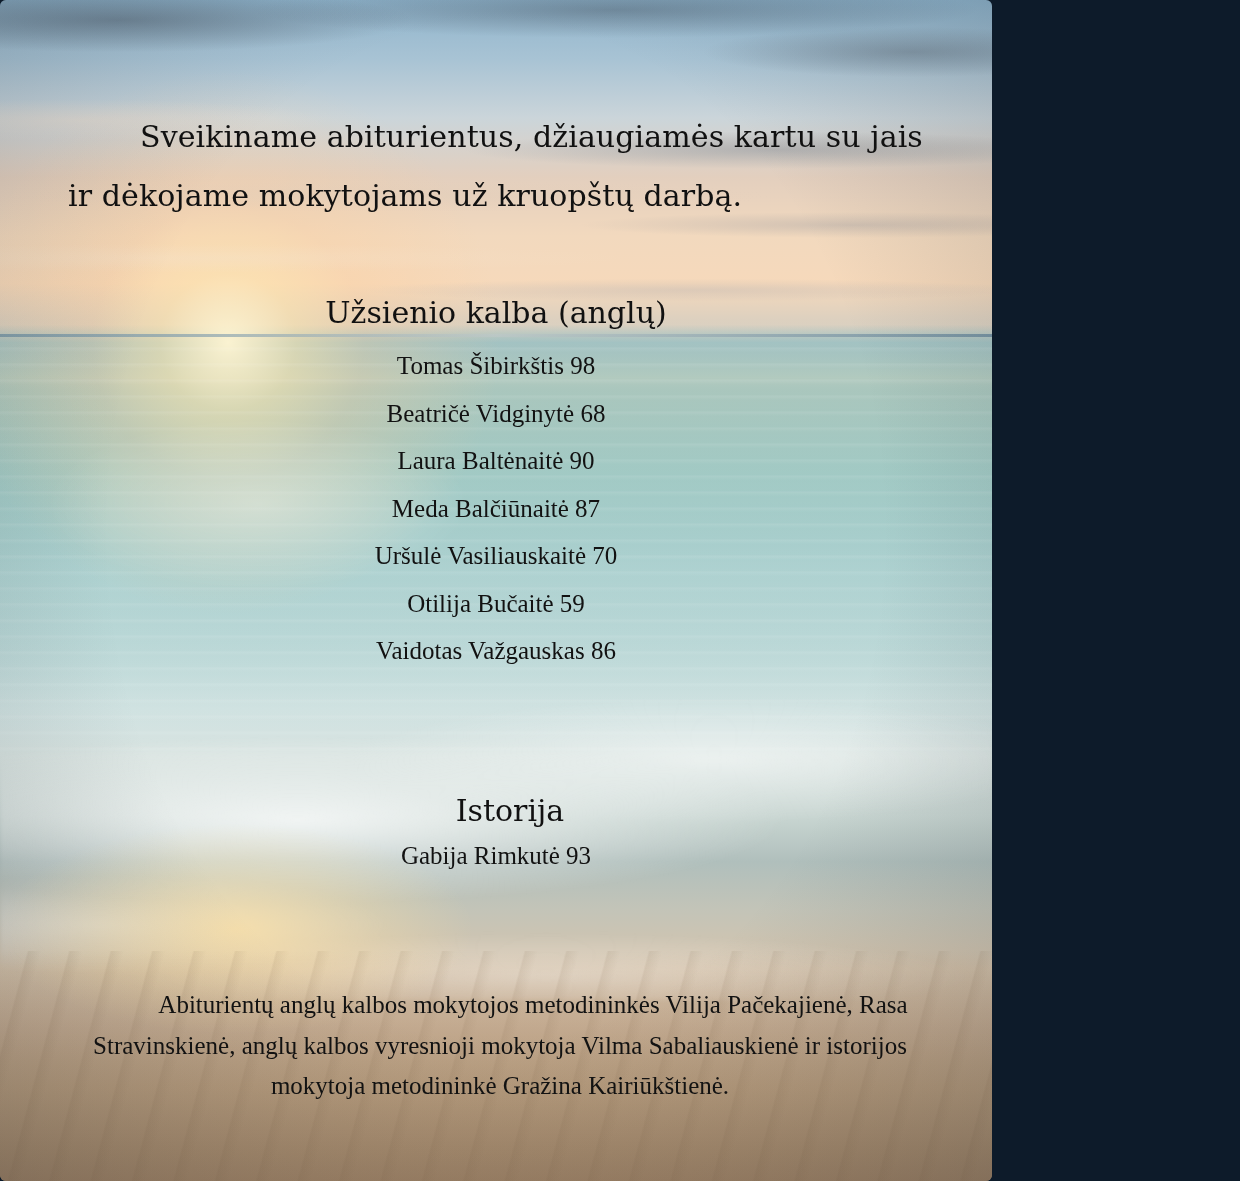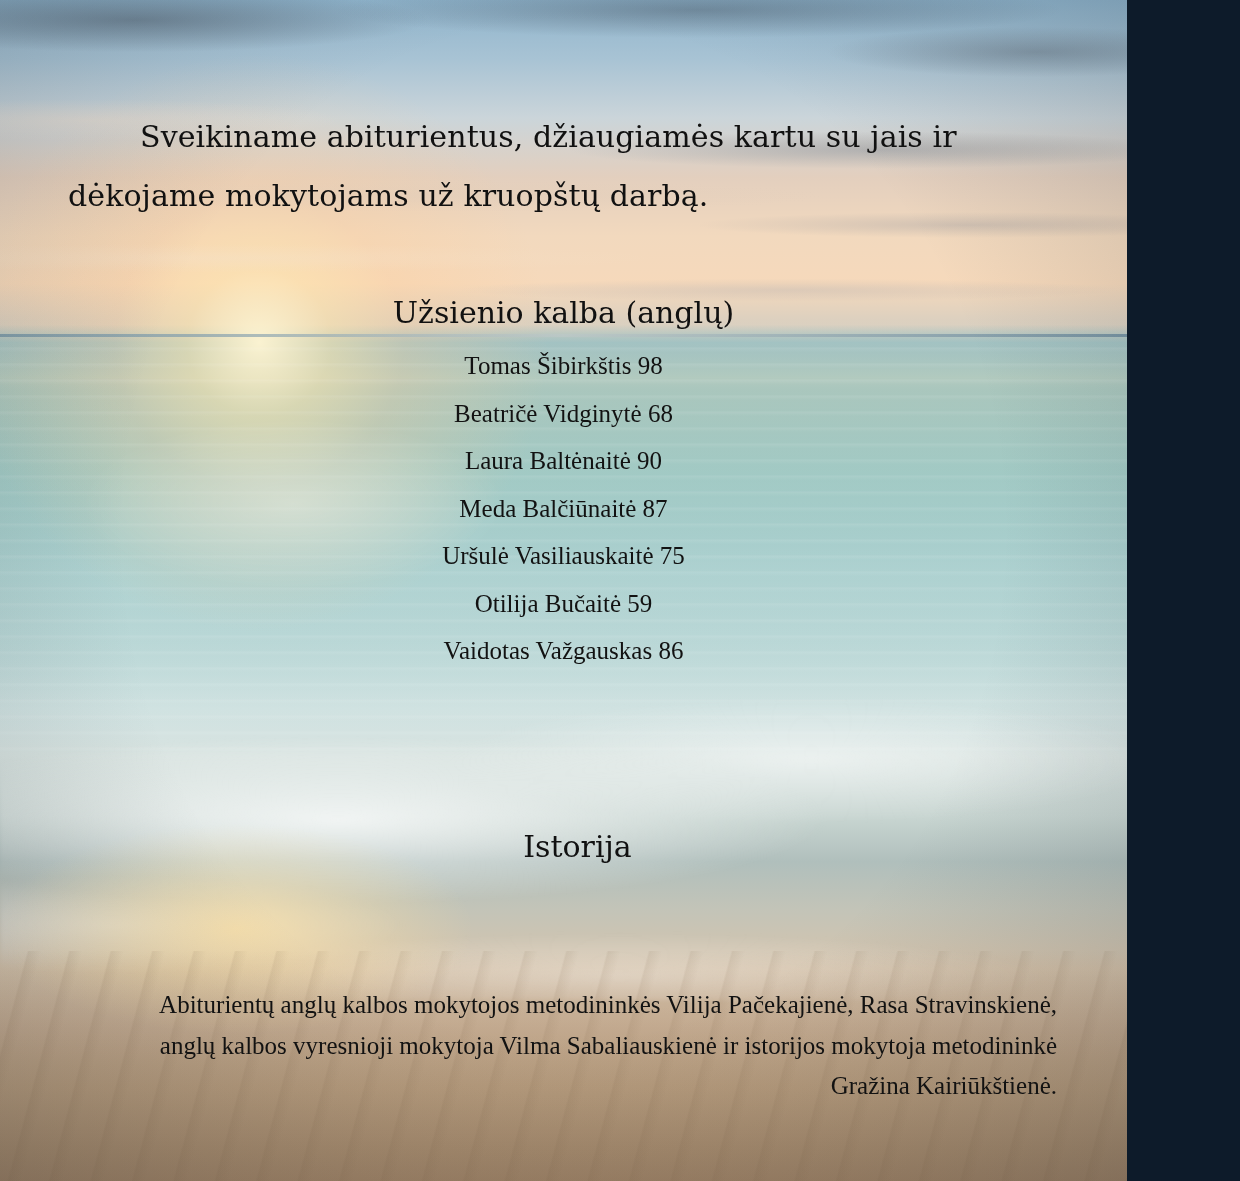--- a/index.html
+++ b/index.html
@@ -2,24 +2,25 @@
 <html lang="lt"><head>
 <meta charset="utf-8">
 <style>
   html, body {
     margin: 0;
     padding: 0;
     background: #0d1b2a;
   }
   .page {
     position: relative;
-    width: 1127px;
+    width: 992px;
     height: 1181px;
     overflow: hidden;
     font-family: "Liberation Serif", serif;
+    border-radius: 6px;
   }
 
   
   .bg {
     position: absolute;
     inset: 0;
     background:
       
       radial-gradient(circle at 23% 29%, rgba(255,245,210,0.95) 0%, rgba(255,228,170,0.55) 6%, rgba(255,205,150,0.28) 12%, rgba(255,200,150,0.0) 24%),
       
@@ -140,21 +141,21 @@
   .subject {
     position: absolute;
     left: 0; right: 0;
     text-align: center;
     font-family: "DejaVu Serif", "Liberation Serif", serif;
     font-size: 30px;
     font-weight: 400;
     color: #111;
   }
   .subject-english { top: 270px; }
-  .subject-history { top: 804px; margin-left: 28px; }
+  .subject-history { top: 768px; margin-left: 28px; }
 
   .names {
     position: absolute;
     left: 0; right: 0;
     text-align: center;
     font-family: "Liberation Serif", serif;
     font-size: 25px;
     line-height: 1.9;
     color: #121212;
   }
@@ -163,21 +164,21 @@
   .names div { white-space: nowrap; }
 
   .teachers {
     position: absolute;
     left: 78px;
     right: 70px;
     top: 960px;
     font-family: "Liberation Serif", serif;
     font-size: 25px;
     line-height: 1.62;
-    text-align: right;
+    text-align: center;
     text-indent: 66px;
     color: #121212;
   }
 </style>
 </head>
 <body>
 
 <div class="page">
 
   <div class="bg"></div>
@@ -193,26 +194,27 @@
 
     <p class="intro">Sveikiname abiturientus, džiaugiamės kartu su jais ir dėkojame mokytojams už kruopštų darbą.</p>
 
     <h2 class="subject subject-english">Užsienio kalba (anglų)</h2>
 
     <div class="names names-english">
       <div>Tomas Šibirkštis 98</div>
       <div>Beatričė Vidginytė 68</div>
       <div>Laura Baltėnaitė 90</div>
       <div>Meda Balčiūnaitė 87</div>
-      <div>Uršulė Vasiliauskaitė 75</div>
+      <div>Uršulė Vasiliauskaitė 70</div>
       <div>Otilija Bučaitė 59</div>
       <div>Vaidotas Važgauskas 86</div>
     </div>
 
     <h2 class="subject subject-history">Istorija</h2>
 
     <div class="names names-history">
+      <div>Gabija Rimkutė 93</div>
     </div>
 
     <p class="teachers">Abiturientų anglų kalbos mokytojos metodininkės Vilija Pačekajienė, Rasa Stravinskienė, anglų kalbos vyresnioji mokytoja Vilma Sabaliauskienė ir istorijos mokytoja metodininkė Gražina Kairiūkštienė.</p>
 
   </div>
 </div>
 
 </body></html>

